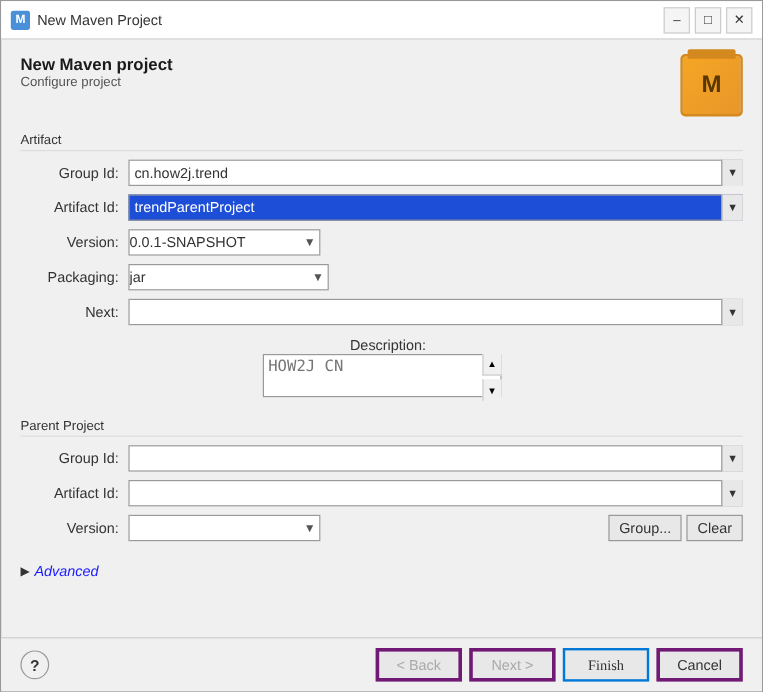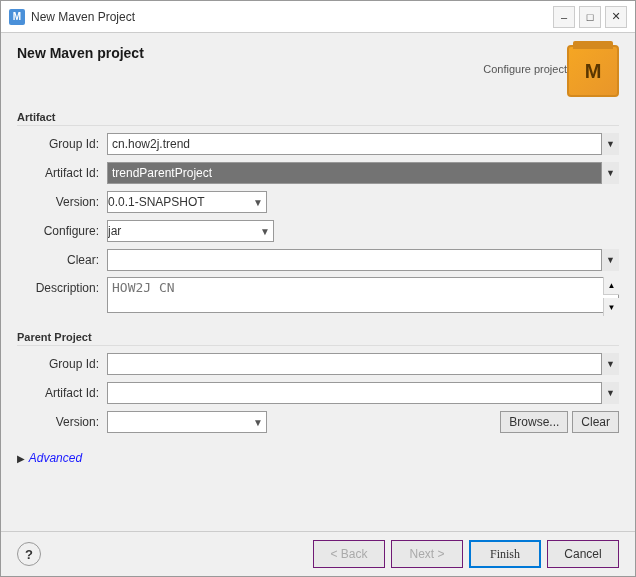--- a/index.html
+++ b/index.html
@@ -83,21 +83,20 @@
     }
     .page-title {
       font-size: 14px;
       font-weight: bold;
       color: #1a1a1a;
       margin-bottom: 2px;
     }
     .page-subtitle {
       font-size: 11px;
       color: #555;
-      text-align: right;
     }
     .maven-logo {
       width: 52px;
       height: 52px;
       background: linear-gradient(135deg, #f5a623, #e8962a);
       border: 2px solid #d4891e;
       border-radius: 4px;
       display: flex;
       align-items: center;
       justify-content: center;
@@ -115,21 +114,21 @@
       height: 8px;
       background: #d4891e;
       border-radius: 2px 2px 0 0;
     }
 
     .section {
       margin-bottom: 8px;
     }
     .section-label {
       font-size: 11px;
-      font-weight: bold;
+      font-weight: normal;
       color: #333;
       background: #f0f0f0;
       padding: 2px 0;
       margin-bottom: 6px;
       border-bottom: 1px solid #ddd;
     }
     .form-row {
       display: flex;
       align-items: center;
       margin-bottom: 5px;
@@ -293,21 +292,21 @@
     }
     .footer-btns {
       flex: 1;
       display: flex;
       justify-content: flex-end;
       gap: 6px;
     }
     .footer-btn {
       height: 28px;
       min-width: 72px;
-      border: 1px solid #701a75;
+      border: 3px solid #701a75;
       background: #e8e8e8;
       padding: 0 10px;
       font-size: 12px;
       cursor: pointer;
       color: #333;
     }
     .footer-btn.primary {
       border: 2px solid #0078d7;
       background: #e8e8e8;
       font-family: Liberation Serif, serif;
@@ -353,56 +352,56 @@
         <label class="form-label">Group Id:</label>
         <div class="dropdown-input">
           <input type="text" value="cn.how2j.trend" style="">
           <div class="dropdown-btn">▼</div>
         </div>
       </div>
 
       <div class="form-row">
         <label class="form-label">Artifact Id:</label>
         <div class="dropdown-input">
-          <input type="text" value="trendParentProject" style="background: #737373; color: white;">
+          <input type="text" value="trendParentProject" style="background: #1d4ed8; color: white;">
           <div class="dropdown-btn">▼</div>
         </div>
       </div>
 
       <div class="form-row">
         <label class="form-label">Version:</label>
         <div class="select-wrapper">
           <select style="width:160px;">
             <option>0.0.1-SNAPSHOT</option>
           </select>
           <span class="select-arrow">▼</span>
         </div>
       </div>
 
       <div class="form-row">
-        <label class="form-label">Configure:</label>
+        <label class="form-label">Packaging:</label>
         <div class="select-wrapper">
           <select style="width:167px;">
             <option>jar</option>
             <option>war</option>
             <option>pom</option>
           </select>
           <span class="select-arrow">▼</span>
         </div>
       </div>
 
       <div class="form-row">
-        <label class="form-label">Clear:</label>
+        <label class="form-label">Next:</label>
         <div class="dropdown-input">
           <input type="text" value="" style="">
           <div class="dropdown-btn">▼</div>
         </div>
       </div>
 
-      <div class="form-row" style="align-items:flex-start;">
+      <div class="form-row" style="align-items:center;flex-direction:column;">
         <label class="form-label" style="padding-top:4px;">Description:</label>
         <div class="textarea-wrapper">
           <textarea placeholder="HOW2J CN" style="font-size: 13px; color: #a21caf; padding-right: 18px;"></textarea>
           <div class="textarea-scroll-btn">▲</div>
           <div class="textarea-scroll-btn2">▼</div>
         </div>
       </div>
     </div>
 
     <div class="section">
@@ -425,21 +424,21 @@
       </div>
 
       <div class="form-row">
         <label class="form-label">Version:</label>
         <div class="select-wrapper">
           <select style="width:160px;">
           </select>
           <span class="select-arrow">▼</span>
         </div>
         <div style="flex:1;"></div>
-        <button class="btn" style="margin-right:4px;">Browse...</button>
+        <button class="btn" style="margin-right:4px;">Group...</button>
         <button class="btn">Clear</button>
       </div>
     </div>
 
     <div class="advanced-row">
       <span class="advanced-triangle">▶</span>
       <a class="advanced-label" href="#">Advanced</a>
     </div>
   </div>
 

